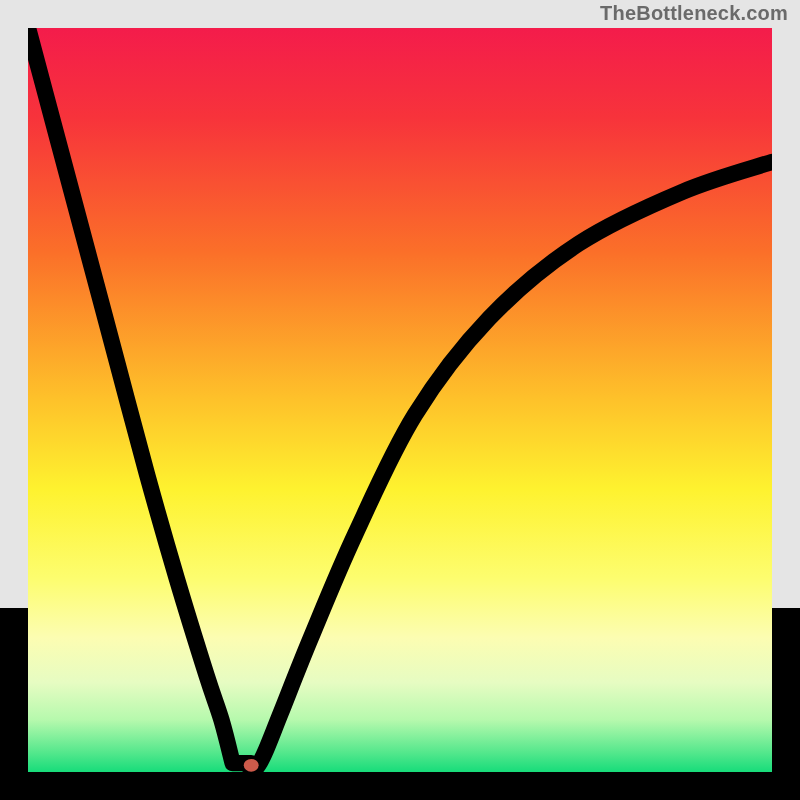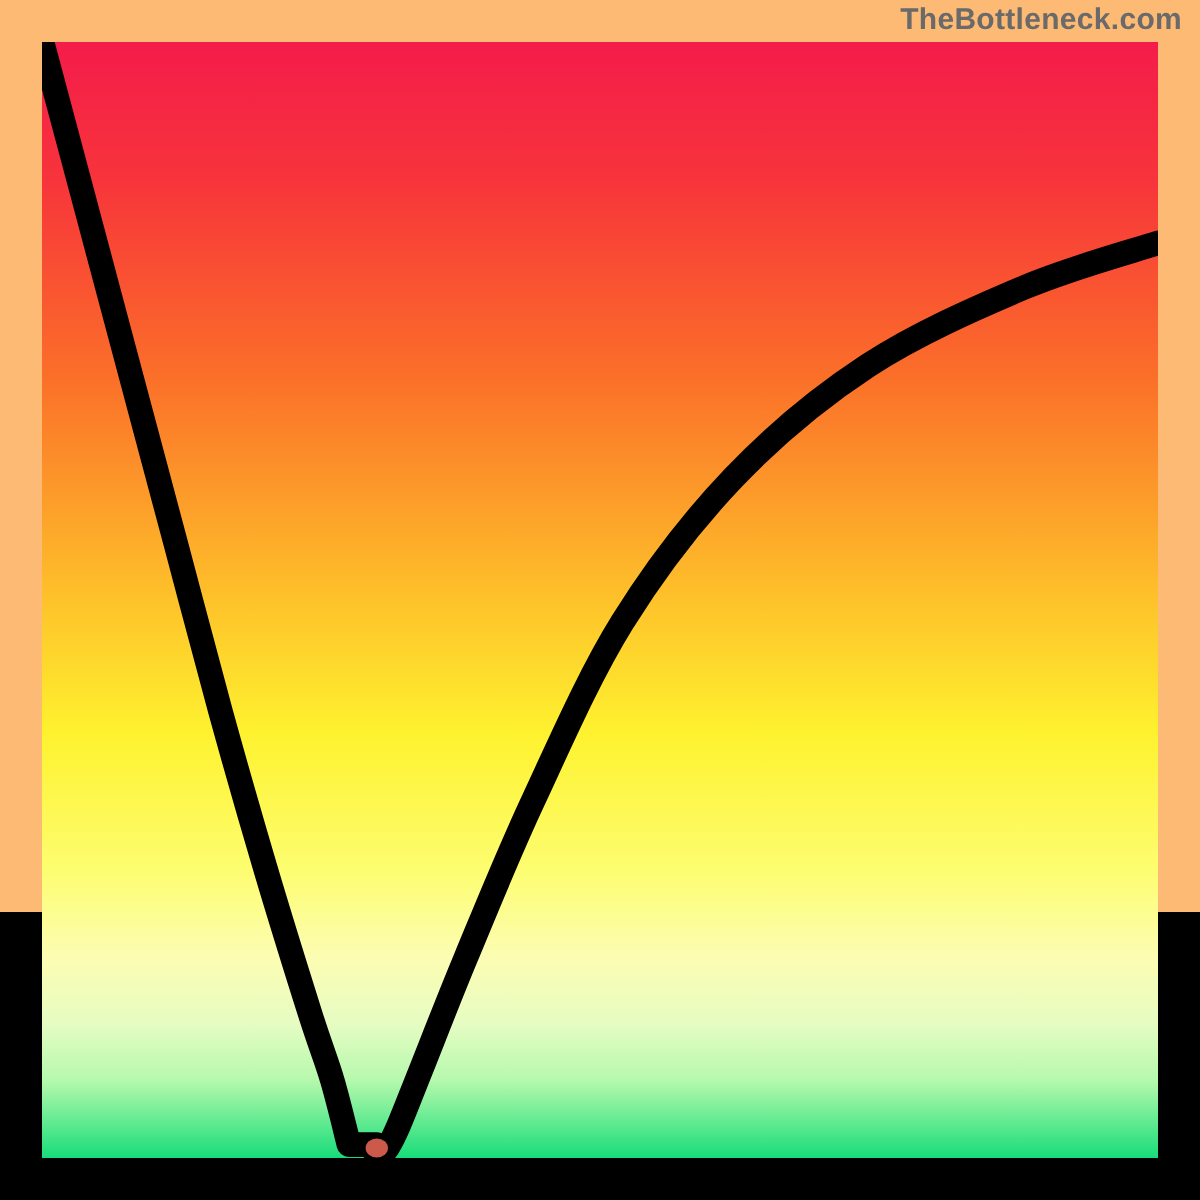--- a/index.html
+++ b/index.html
@@ -8,21 +8,21 @@
     width: 800px;
     height: 800px;
     background: #000;
     font-family: Arial, Helvetica, sans-serif;
     overflow: hidden;
   }
   .frame {
     position: relative;
     width: 800px;
     height: 608px;
-    background: #fdba74;
+    background: #e5e5e5;
   }
   .watermark {
     position: absolute;
     top: 2px;
     right: 12px;
     color: #6a6a6a;
     font-size: 20px;
     font-weight: 600;
     letter-spacing: 0.2px;
     z-index: 5;

